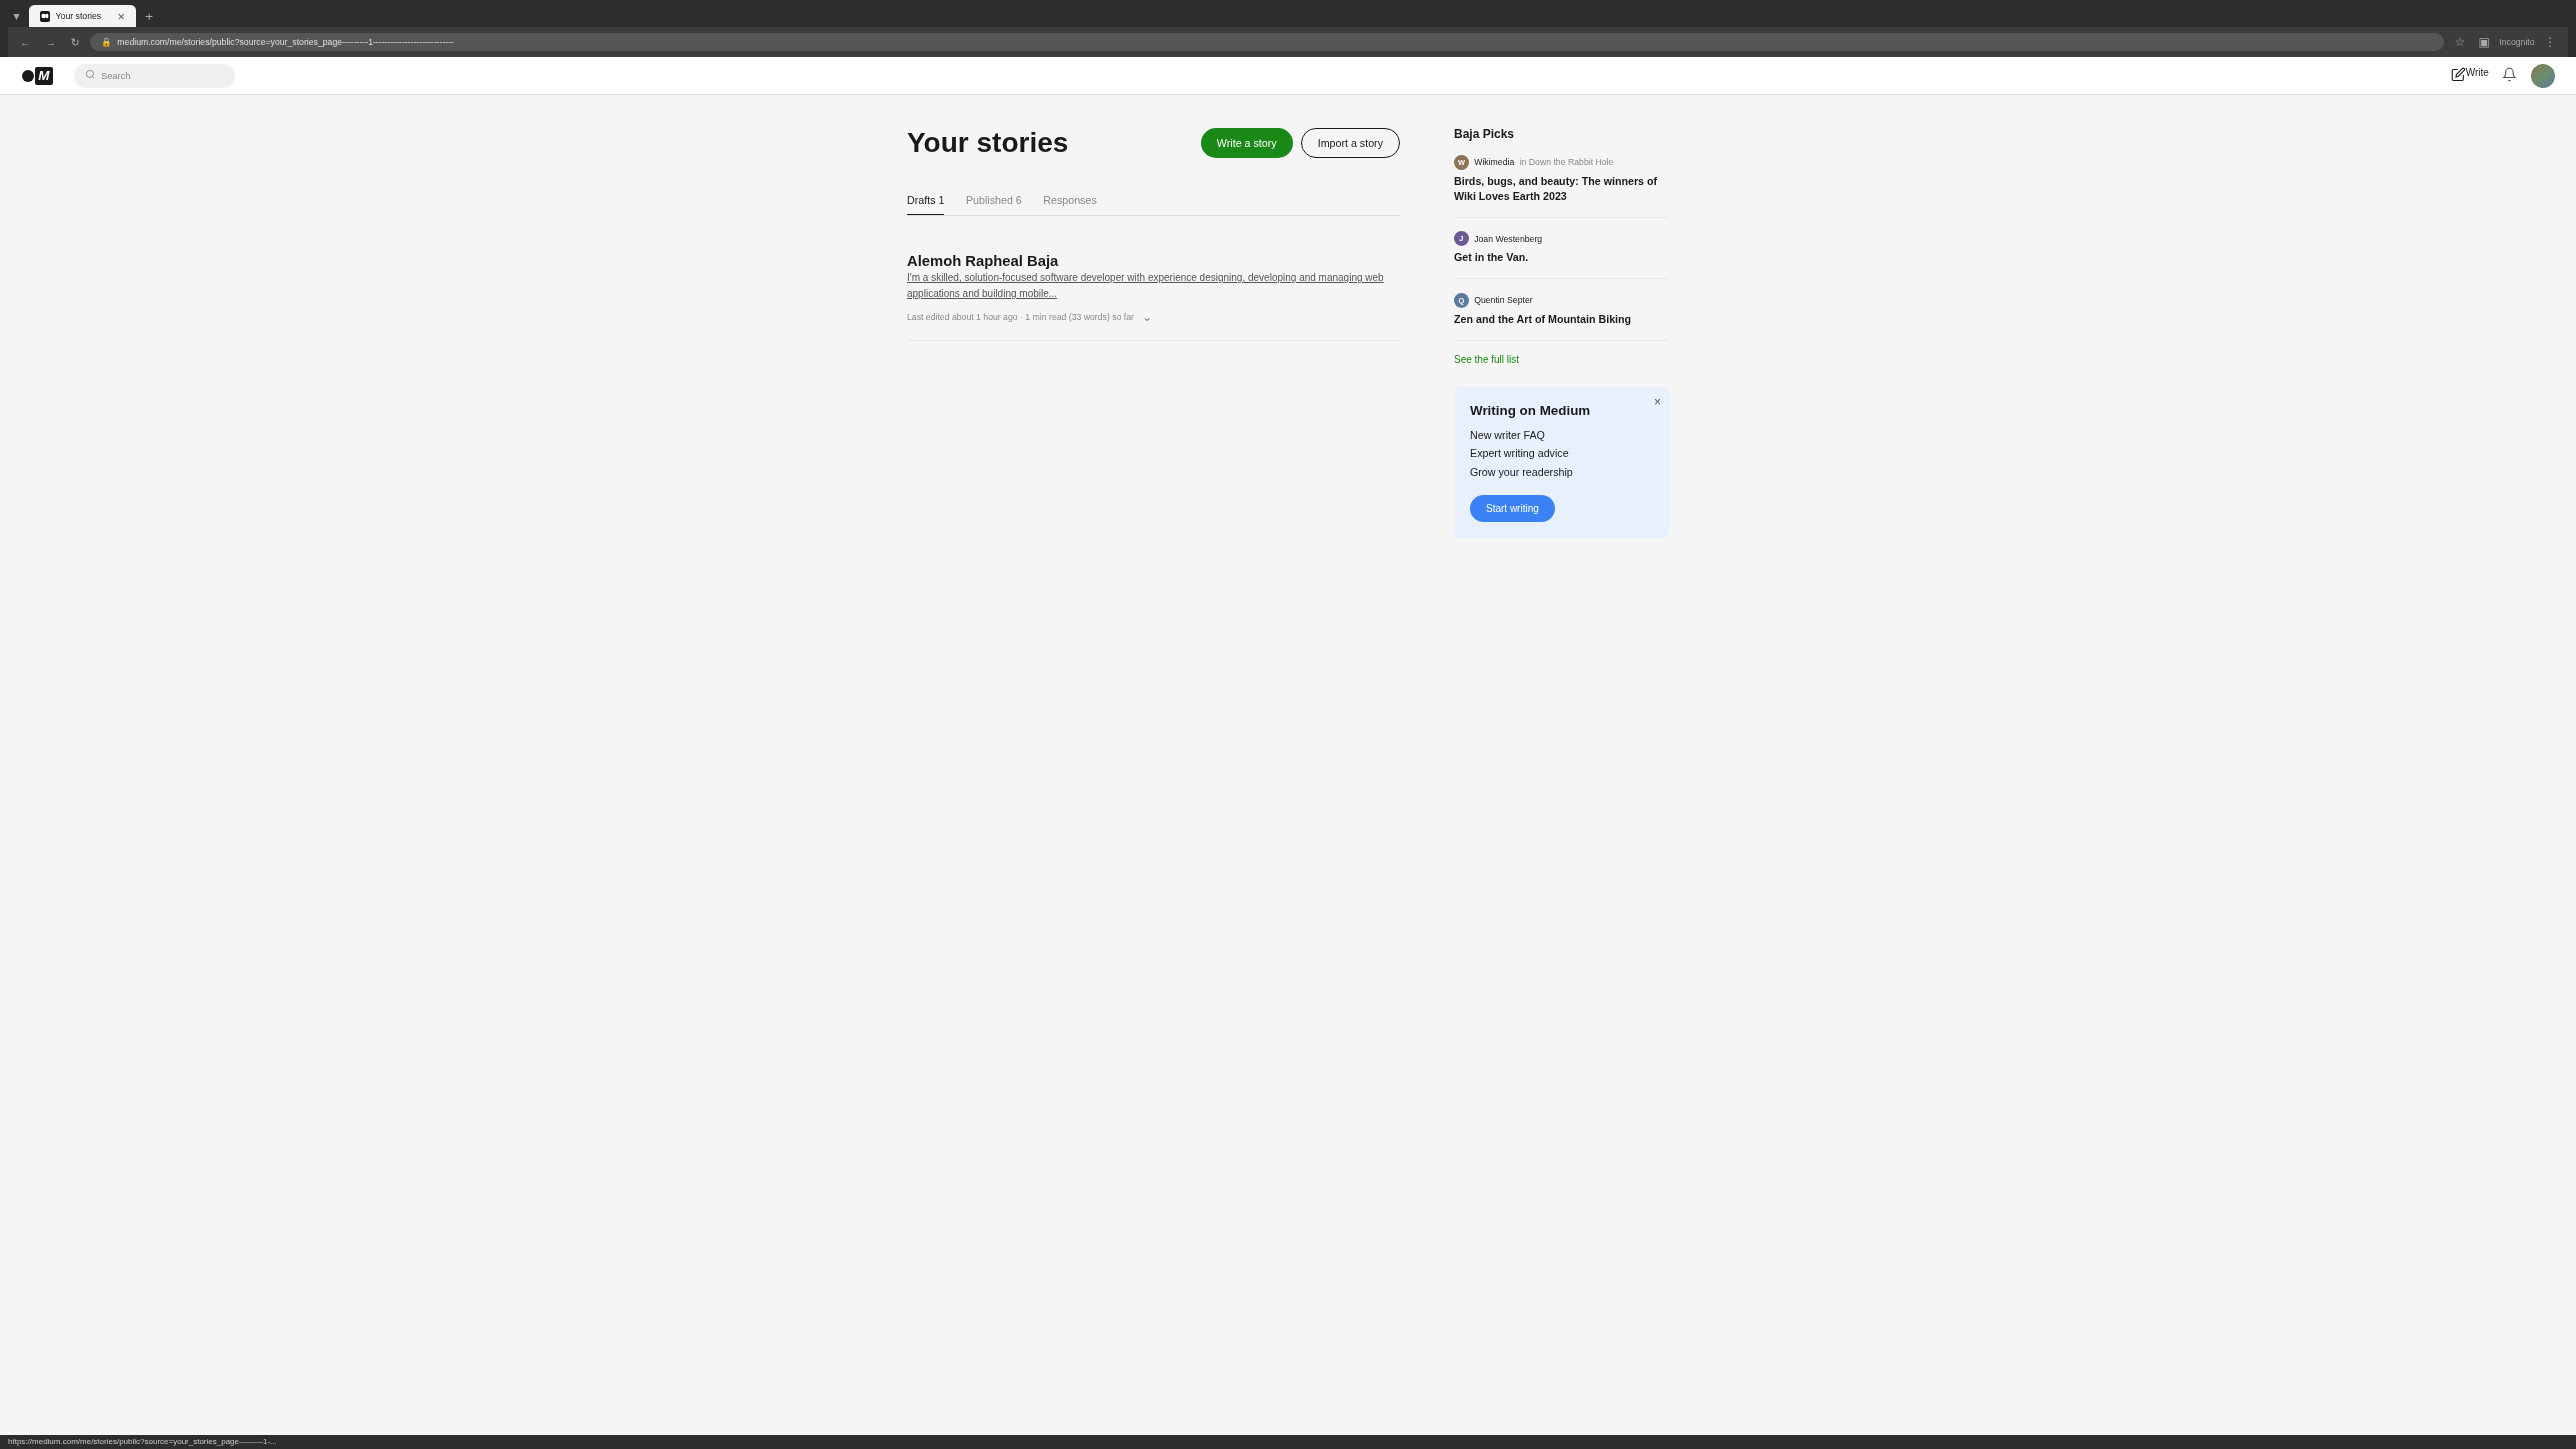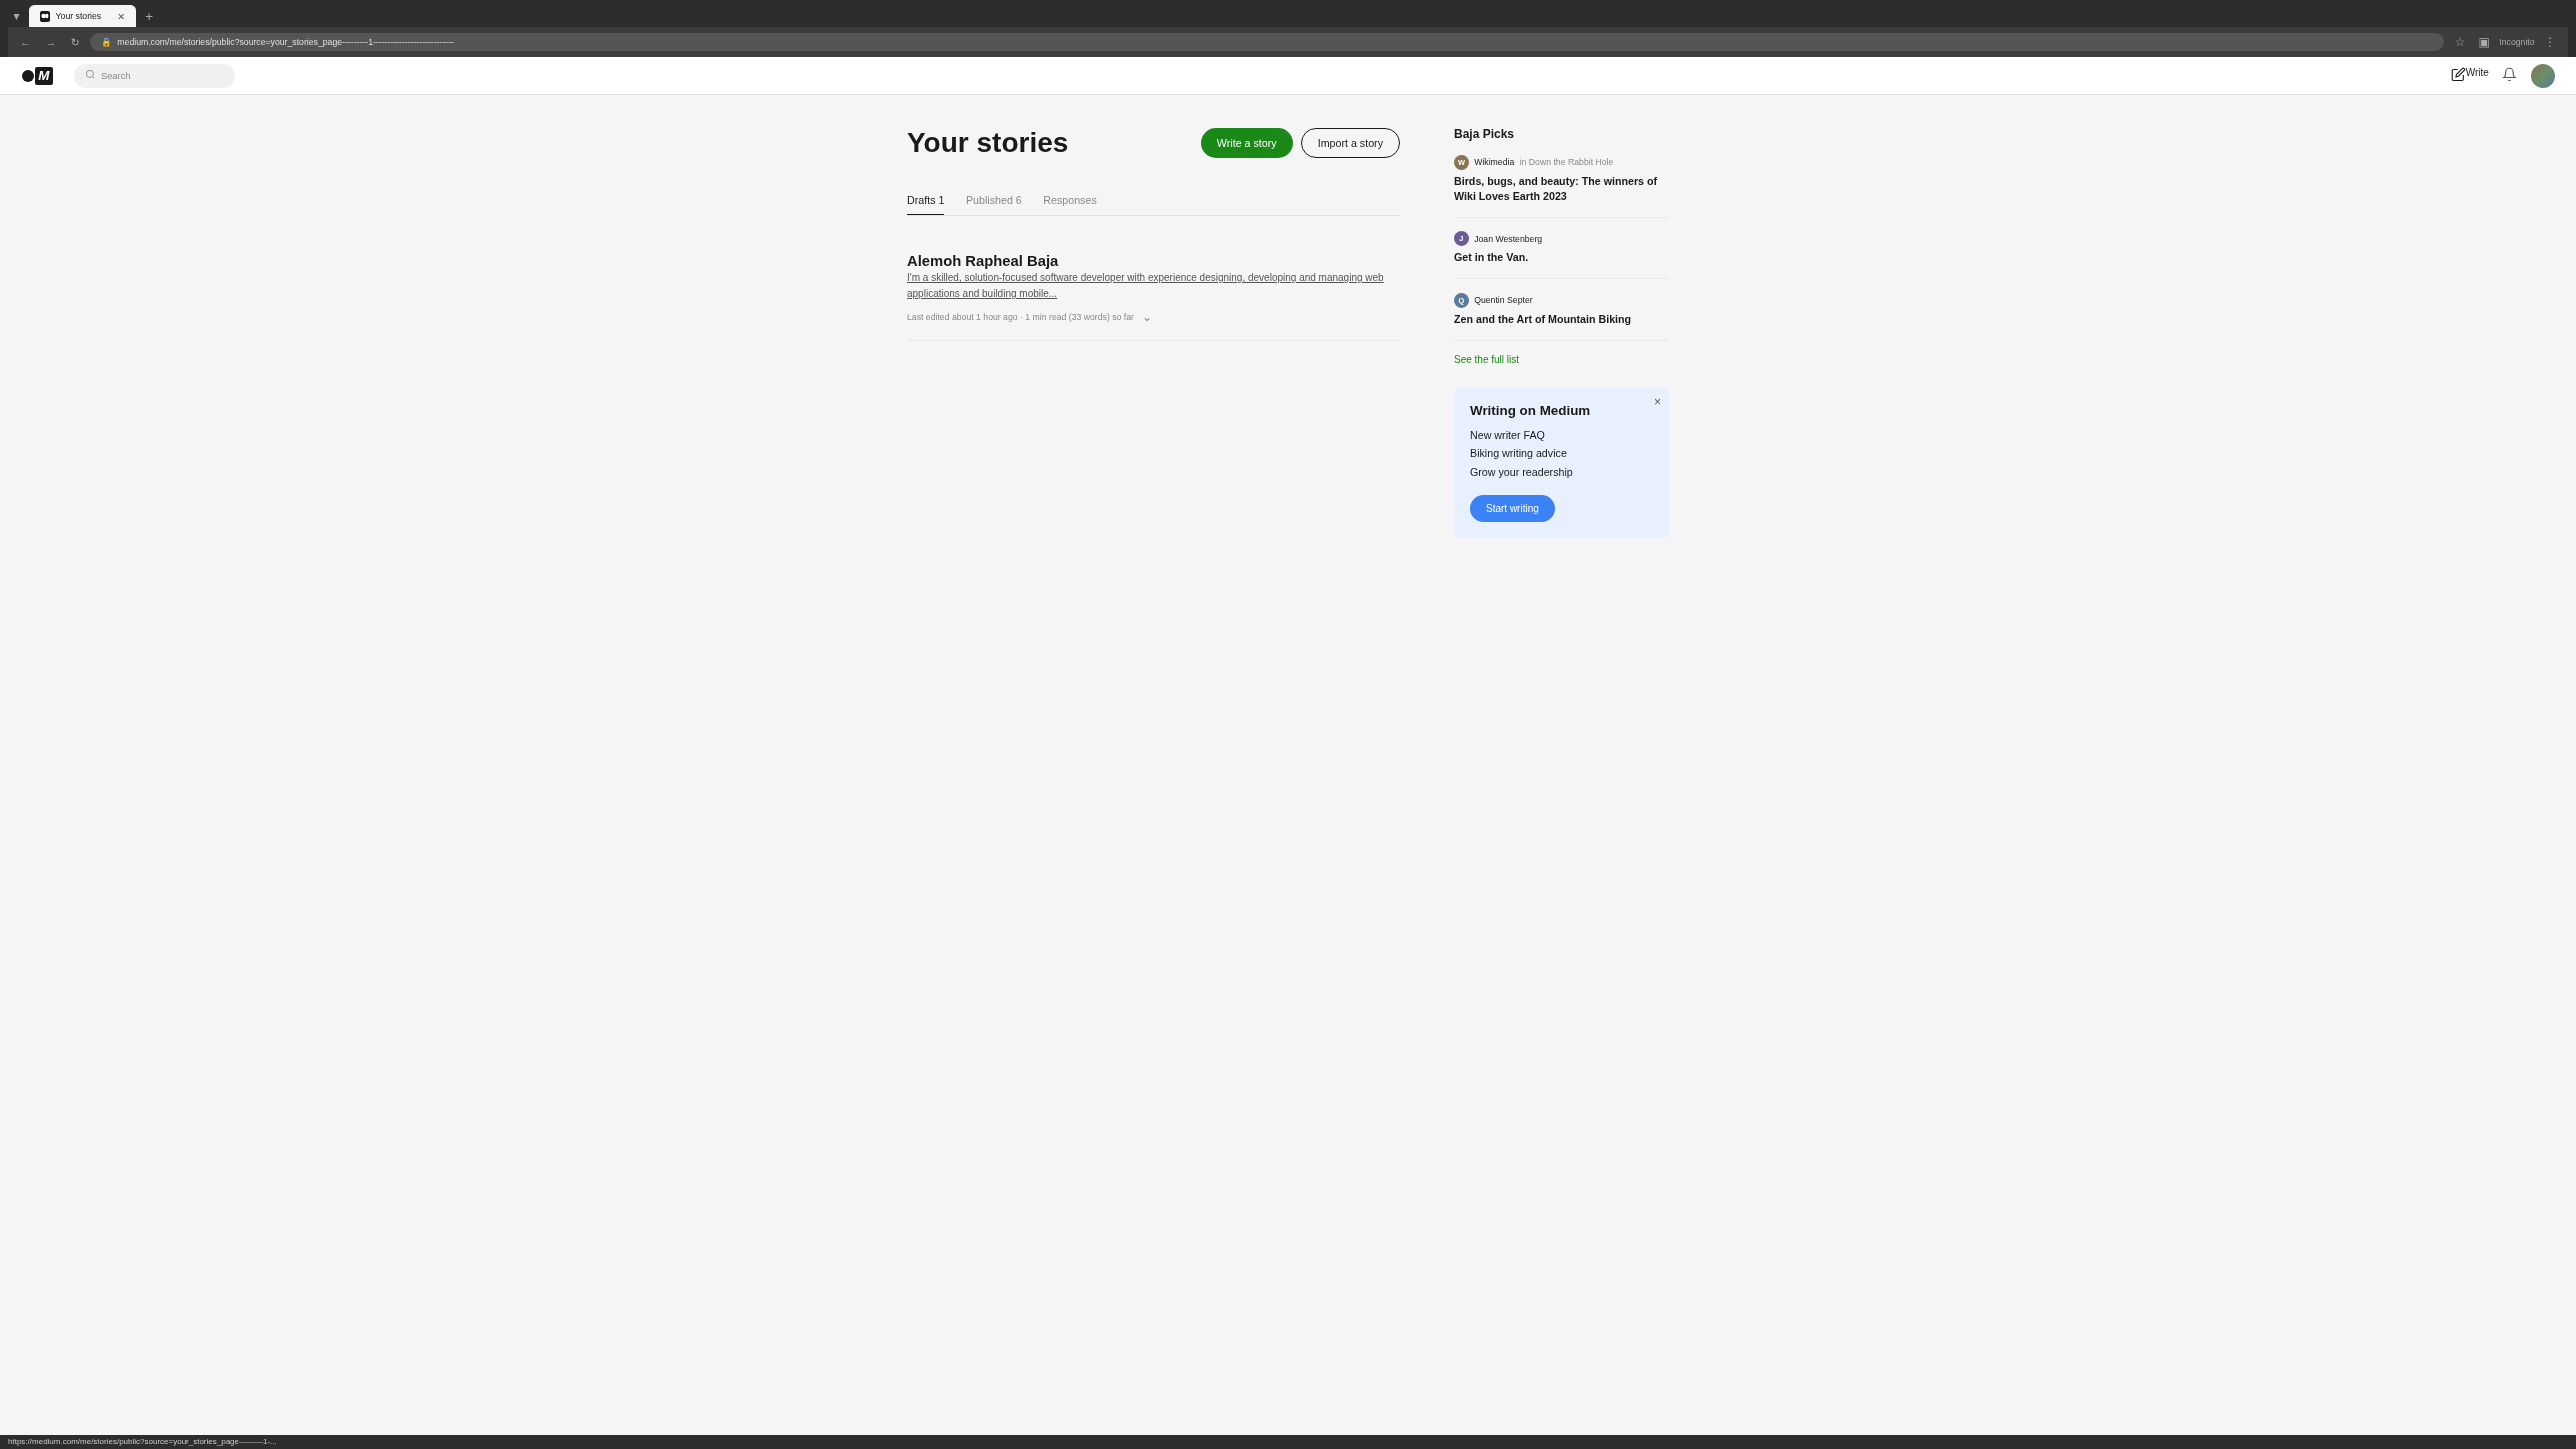--- a/index.html
+++ b/index.html
@@ -211,21 +211,21 @@
       </div>
       <div class="pick-title">Zen and the Art of Mountain Biking</div>
     </div>
 
     <a class="see-full-list">See the full list</a>
 
     <div class="writing-card">
       <button class="writing-card-close">×</button>
       <div class="writing-card-title">Writing on Medium</div>
       <a class="writing-card-link">New writer FAQ</a>
-      <a class="writing-card-link">Biking writing advice</a>
+      <a class="writing-card-link">Expert writing advice</a>
       <a class="writing-card-link">Grow your readership</a>
       <button class="start-writing-btn">Start writing</button>
     </div>
   </div>
 </div>
 
 <div class="status-bar">
   <span>https://medium.com/me/stories/public?source=your_stories_page---------1-...</span>
 </div>
 

